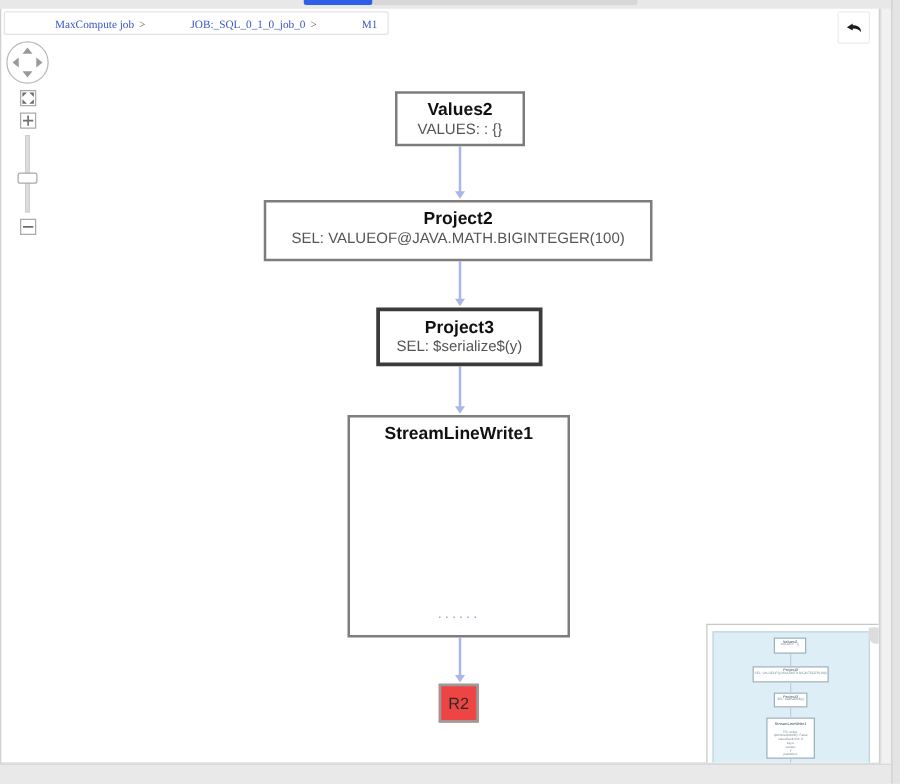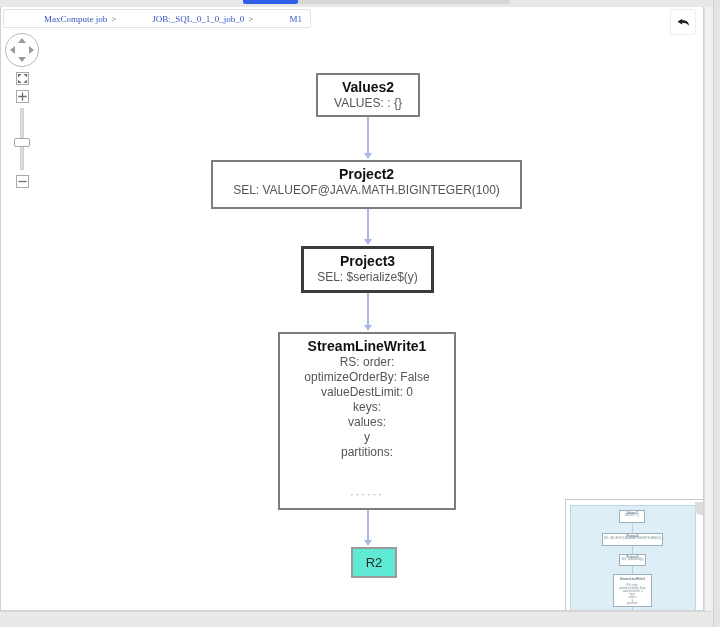--- a/index.html
+++ b/index.html
@@ -80,22 +80,22 @@
   .node-sub{font-size:12px;color:#555;line-height:1.25;padding:1px 4px 4px 4px;white-space:pre-line;}
   .node-dots{font-size:11px;color:#8f9fd0;letter-spacing:2px;}
 
   #node-values2   {left:315px;top:66px;width:104px;height:44px;}
   #node-project2  {left:210px;top:153px;width:311px;height:49px;}
   #node-project3  {left:300px;top:239px;width:133px;height:47px;}
   #node-slw1      {left:277px;top:325px;width:178px;height:178px;
                    display:flex;flex-direction:column;justify-content:space-between;}
 
   #node-r2{
-    position:absolute;left:350px;top:540px;width:46px;height:31px;
-    background:#5eead4;border:2px solid #9a9a9a;box-sizing:border-box;
+    position:absolute;left:350px;top:540px;width:32px;height:31px;
+    background:#ef4444;border:2px solid #9a9a9a;box-sizing:border-box;
     display:flex;align-items:center;justify-content:center;
     font-size:13px;color:#2a2a2a;cursor:pointer;
   }
 
   
   .edge{position:absolute;width:2px;background:#a9b7e8;}
   .edge-head{position:absolute;width:0;height:0;
     border-left:4px solid transparent;border-right:4px solid transparent;
     border-top:6px solid #a9b7e8;}
 
@@ -197,27 +197,20 @@
   </div>
 
   <div class="node sel" id="node-project3">
     <div class="node-title">Project3</div>
     <div class="node-sub">SEL: $serialize$(y)</div>
   </div>
 
   <div class="node" id="node-slw1">
     <div>
       <div class="node-title">StreamLineWrite1</div>
-      <div class="node-sub">RS: order:
-optimizeOrderBy: False
-valueDestLimit: 0
-keys:
-values:
-y
-partitions:</div>
     </div>
     <div class="node-dots" style="padding-bottom:8px;">······</div>
   </div>
 
   <div id="node-r2">
     <span>R2</span>
   </div>
 
   <div id="minimap">
     <div id="minimap-viewport">

